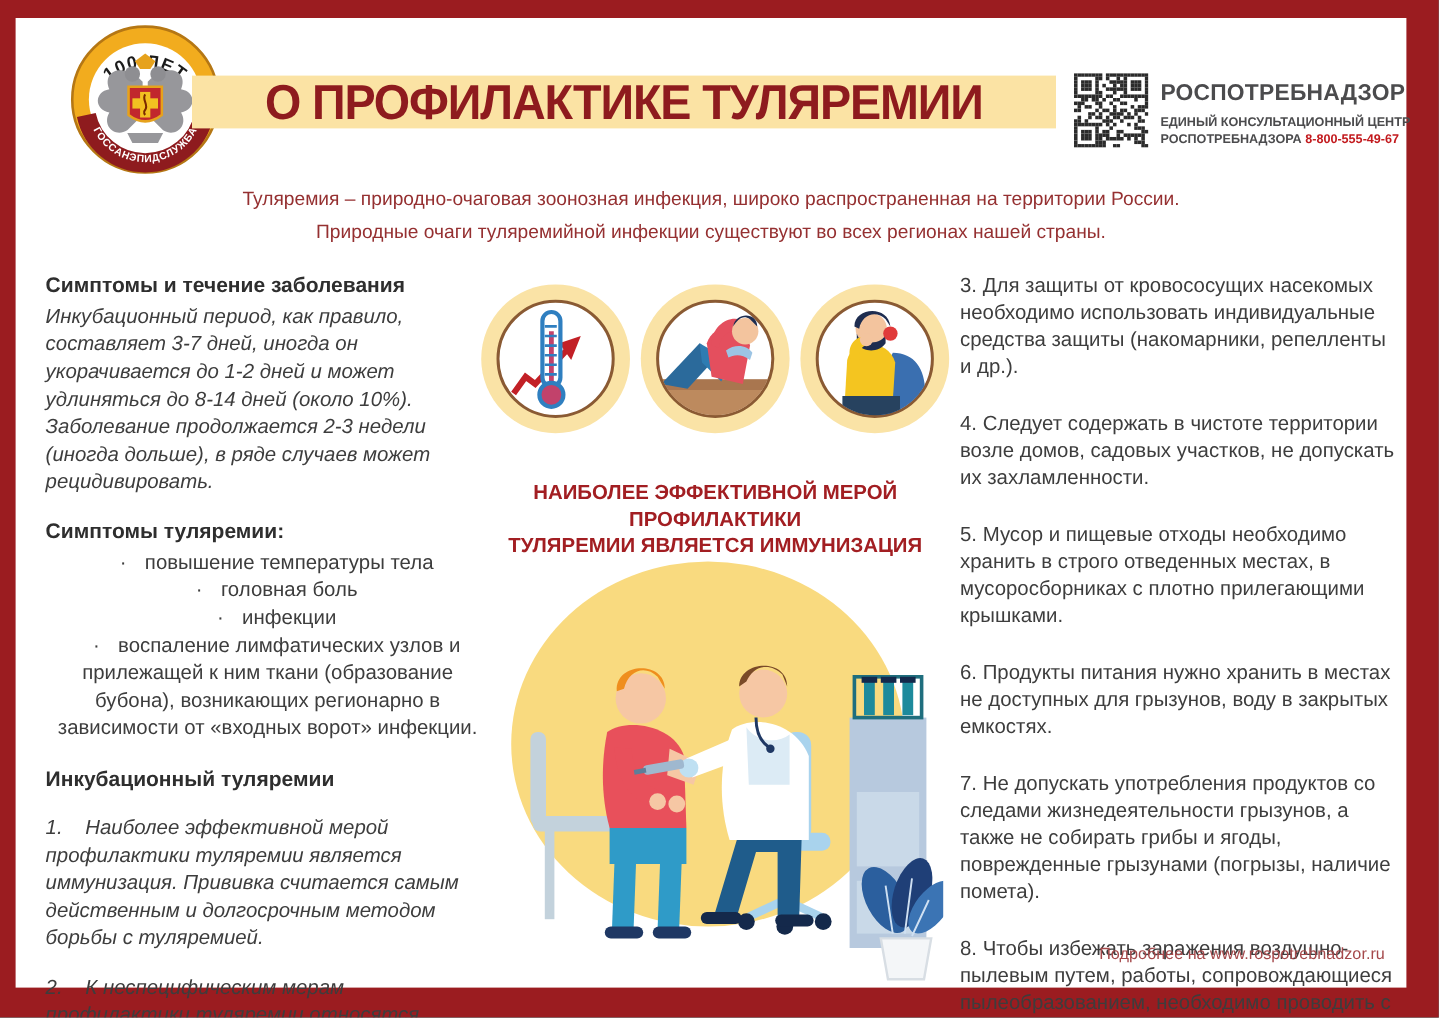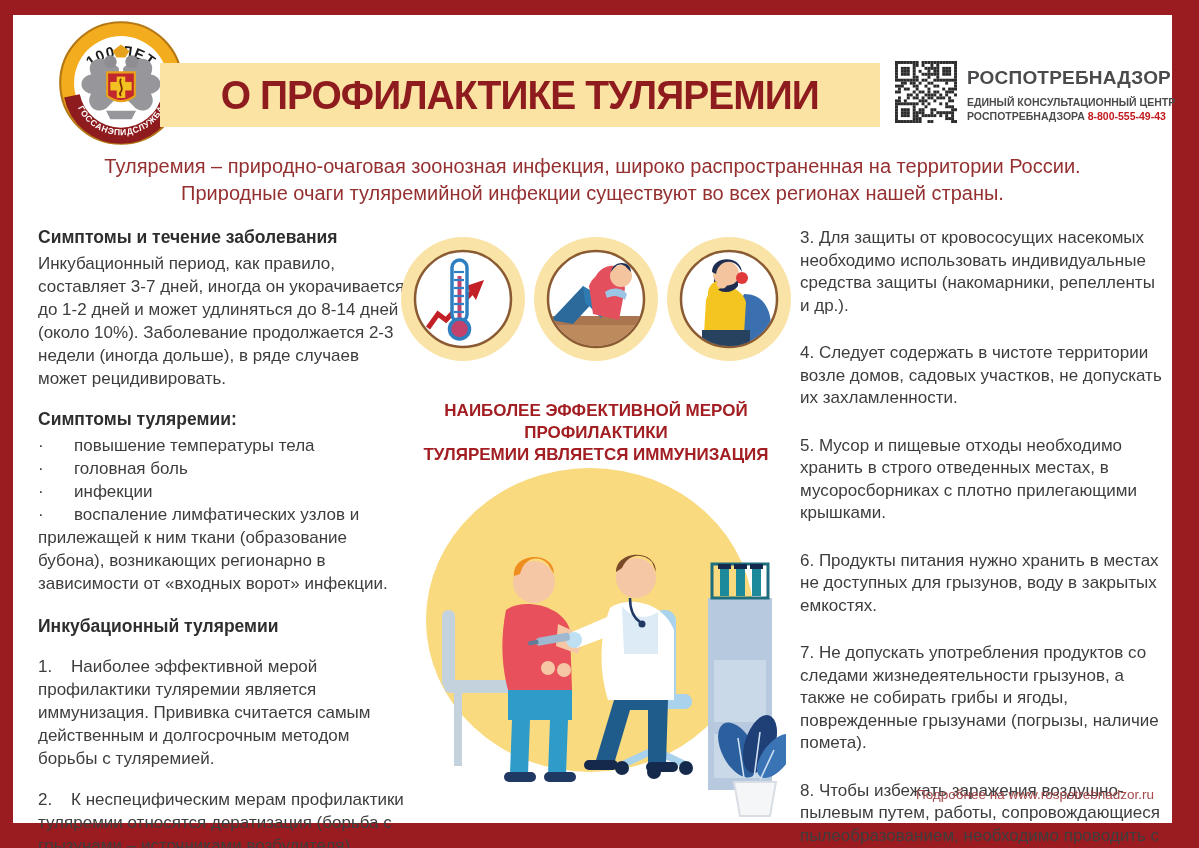--- a/index.html
+++ b/index.html
@@ -7,45 +7,45 @@
     position:relative;width:1199px;height:848px;background:#9B1C20;
     font-family:"Liberation Sans","DejaVu Sans",sans-serif;overflow:hidden;
     margin:0 auto;
   }
   .page{
     position:absolute;left:13px;top:15px;width:1159px;height:808px;background:#ffffff;
   }
   
   .logo{position:absolute;left:44px;top:4px;width:128px;height:128px;}
   .titlebar{
-    position:absolute;left:147px;top:48px;width:720px;height:64px;background:#FBE3A4;
+    position:absolute;left:147px;top:48px;width:720px;height:44px;background:#FBE3A4;
     display:flex;align-items:center;justify-content:center;
   }
   .titlebar h1{
     margin:0;font-size:41px;font-weight:bold;color:#8E1B1E;letter-spacing:-1px;
     transform:scaleX(.95);white-space:nowrap;
   }
   .agency{position:absolute;left:882px;top:40px;width:270px;display:flex;gap:10px;}
   .qr{width:62px;height:62px;flex:0 0 62px;margin-top:6px;}
   .agency-text{display:flex;flex-direction:column;justify-content:flex-end;padding-top:8px;}
   .agency-name{font-size:19px;font-weight:bold;color:#4B4B4D;letter-spacing:.2px;white-space:nowrap;}
   .agency-sub{font-size:10.5px;font-weight:bold;color:#4B4B4D;margin-top:6px;line-height:14px;white-space:nowrap;}
   .agency-sub .phone{color:#C2191D;}
   
   .intro{
     position:absolute;left:0;top:138px;width:100%;text-align:center;
-    color:#953031;font-size:20px;line-height:27px;
+    color:#953031;font-size:16px;line-height:27px;
   }
   
   .col-left{position:absolute;left:25px;top:211px;width:370px;color:#3D3D3D;font-size:17px;line-height:23px;}
   .col-right{position:absolute;left:787px;top:212px;width:366px;color:#3D3D3D;font-size:17px;line-height:22.5px;}
   .col-left h3,.col-right h3{font-size:17.5px;color:#2E2E2E;margin:0 0 3px 0;}
-  .col-left p{margin:0 0 18px 0;}
+  .col-left p{margin:0 0 18px 0;font-style:italic;}
   .col-right p{margin:0 0 25px 0;}
-  .bullets{margin:2px 0 20px 0;}
+  .bullets{margin:2px 0 20px 0;text-align:center;}
   .bullet{margin:0;}
   .bullet .dot{display:inline-block;width:36px;color:#3D3D3D;}
   .sec-gap{height:14px;}
   .footer-link{
     position:absolute;right:18px;top:772px;font-size:13.5px;color:#A5494B;
   }
   
   .sym-icons{position:absolute;left:387px;top:221px;width:392px;display:flex;justify-content:space-between;}
   .sym-icons .circle-icon{width:126px;height:126px;}
   .mid-heading{
@@ -334,21 +334,21 @@
             <rect x="32.48" y="59.05" width="2.95" height="2.95" fill="#2B2B2B"></rect>
             <rect x="35.43" y="59.05" width="2.95" height="2.95" fill="#2B2B2B"></rect>
             <rect x="56.10" y="59.05" width="2.95" height="2.95" fill="#2B2B2B"></rect>
             <rect x="59.05" y="59.05" width="2.95" height="2.95" fill="#2B2B2B"></rect>
           </svg></div>
       <div class="agency-text">
         <div class="agency-name">РОСПОТРЕБНАДЗОР</div>
         <div class="agency-sub">
           <span>ЕДИНЫЙ КОНСУЛЬТАЦИОННЫЙ ЦЕНТР</span><br>
           <span>РОСПОТРЕБНАДЗОРА</span>
-          <span class="phone">8-800-555-49-43</span>
+          <span class="phone">8-800-555-49-67</span>
         </div>
       </div>
     </div>
 
     <div class="intro">
       <div>Туляремия – природно-очаговая зоонозная инфекция, широко распространенная на территории России.</div>
       <div>Природные очаги туляремийной инфекции существуют во всех регионах нашей страны.</div>
     </div>
 
     <div class="col-left">

